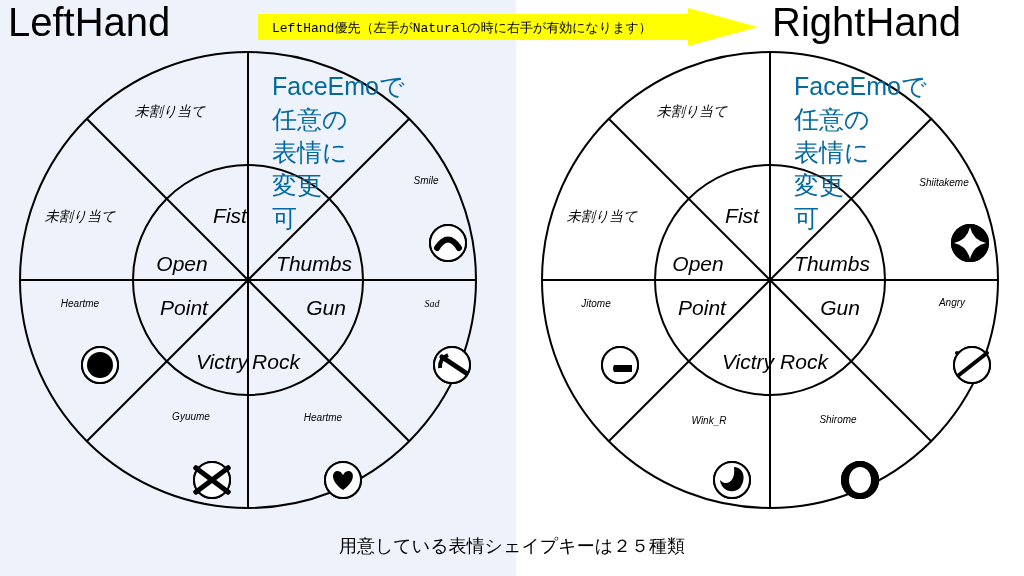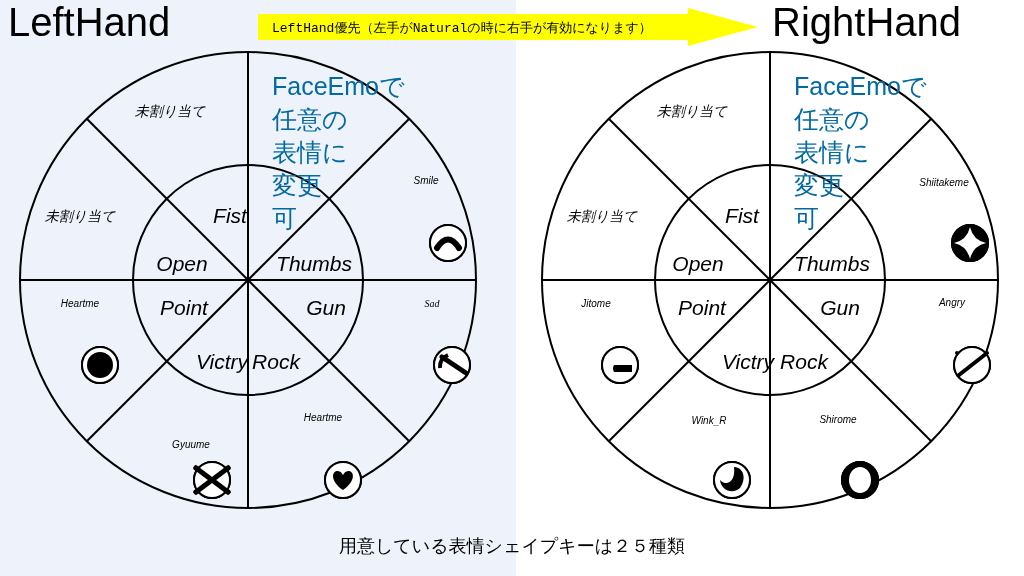--- a/index.html
+++ b/index.html
@@ -121,21 +121,21 @@
   <div class="lbl inner" style="left:204px;top:312px;">Victry</div>
   <div class="lbl inner" style="left:166px;top:258px;">Point</div>
   <div class="lbl inner" style="left:164px;top:214px;">Open</div>
 
   <div class="lbl outer" style="left:152px;top:62px;">未割り当て</div>
   <div class="lbl outer" style="left:62px;top:167px;">未割り当て</div>
 
   <div class="lbl emoname" style="left:408px;top:130px;">Smile</div>
   <div class="lbl emoname" style="left:414px;top:253px;font-family:Liberation Serif, serif;">Sad</div>
   <div class="lbl emoname" style="left:305px;top:367px;">Heartme</div>
-  <div class="lbl emoname" style="left:173px;top:366px;margin-top:28px;">Gyuume</div>
+  <div class="lbl emoname" style="left:173px;top:366px;">Gyuume</div>
   <div class="lbl emoname" style="left:62px;top:253px;">Heartme</div>
 
   <div class="eyes" style="left:410px;top:173px;">
     <svg width="40" height="40" viewBox="0 0 40 40">
         <circle cx="20" cy="20" r="18" fill="#fff" stroke="#000" stroke-width="2"></circle>
         <path d="M9 25 Q20 8 31 25" fill="none" stroke="#000" stroke-width="6" stroke-linecap="round"></path>
       </svg>
     <svg width="40" height="40" viewBox="0 0 40 40">
         <circle cx="20" cy="20" r="18" fill="#fff" stroke="#000" stroke-width="2"></circle>
         <path d="M9 25 Q20 8 31 25" fill="none" stroke="#000" stroke-width="6" stroke-linecap="round"></path>

